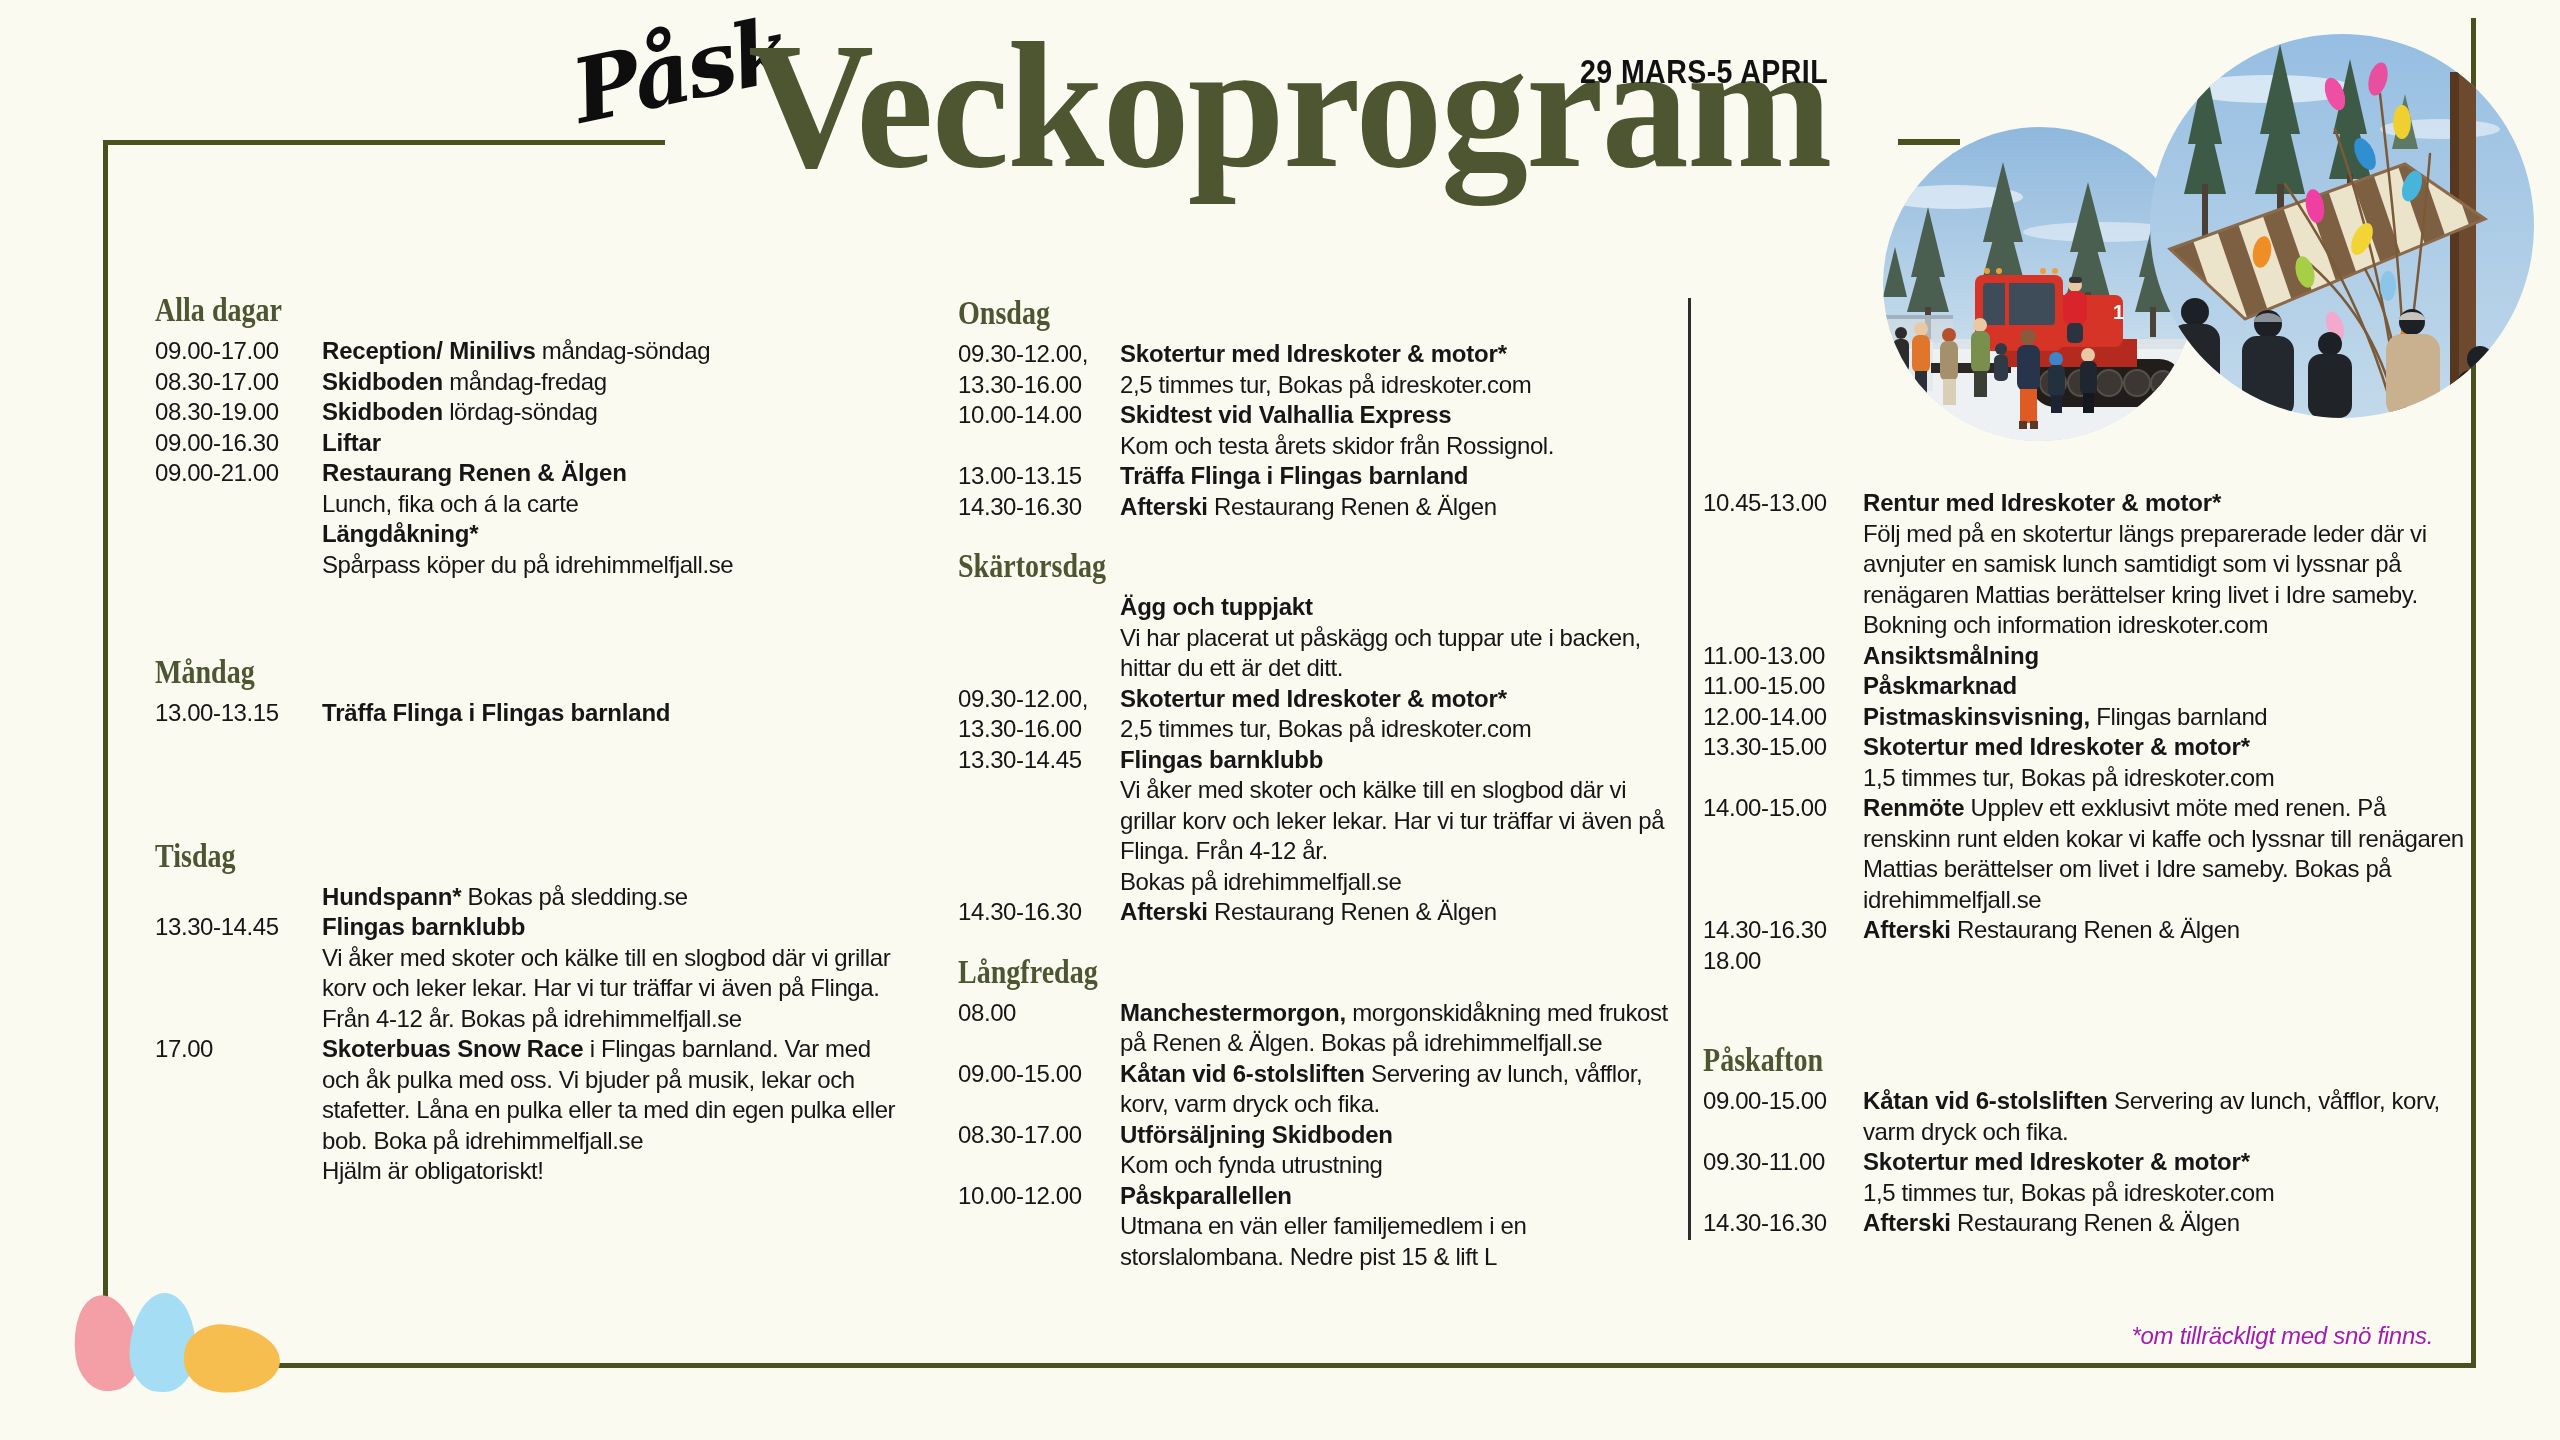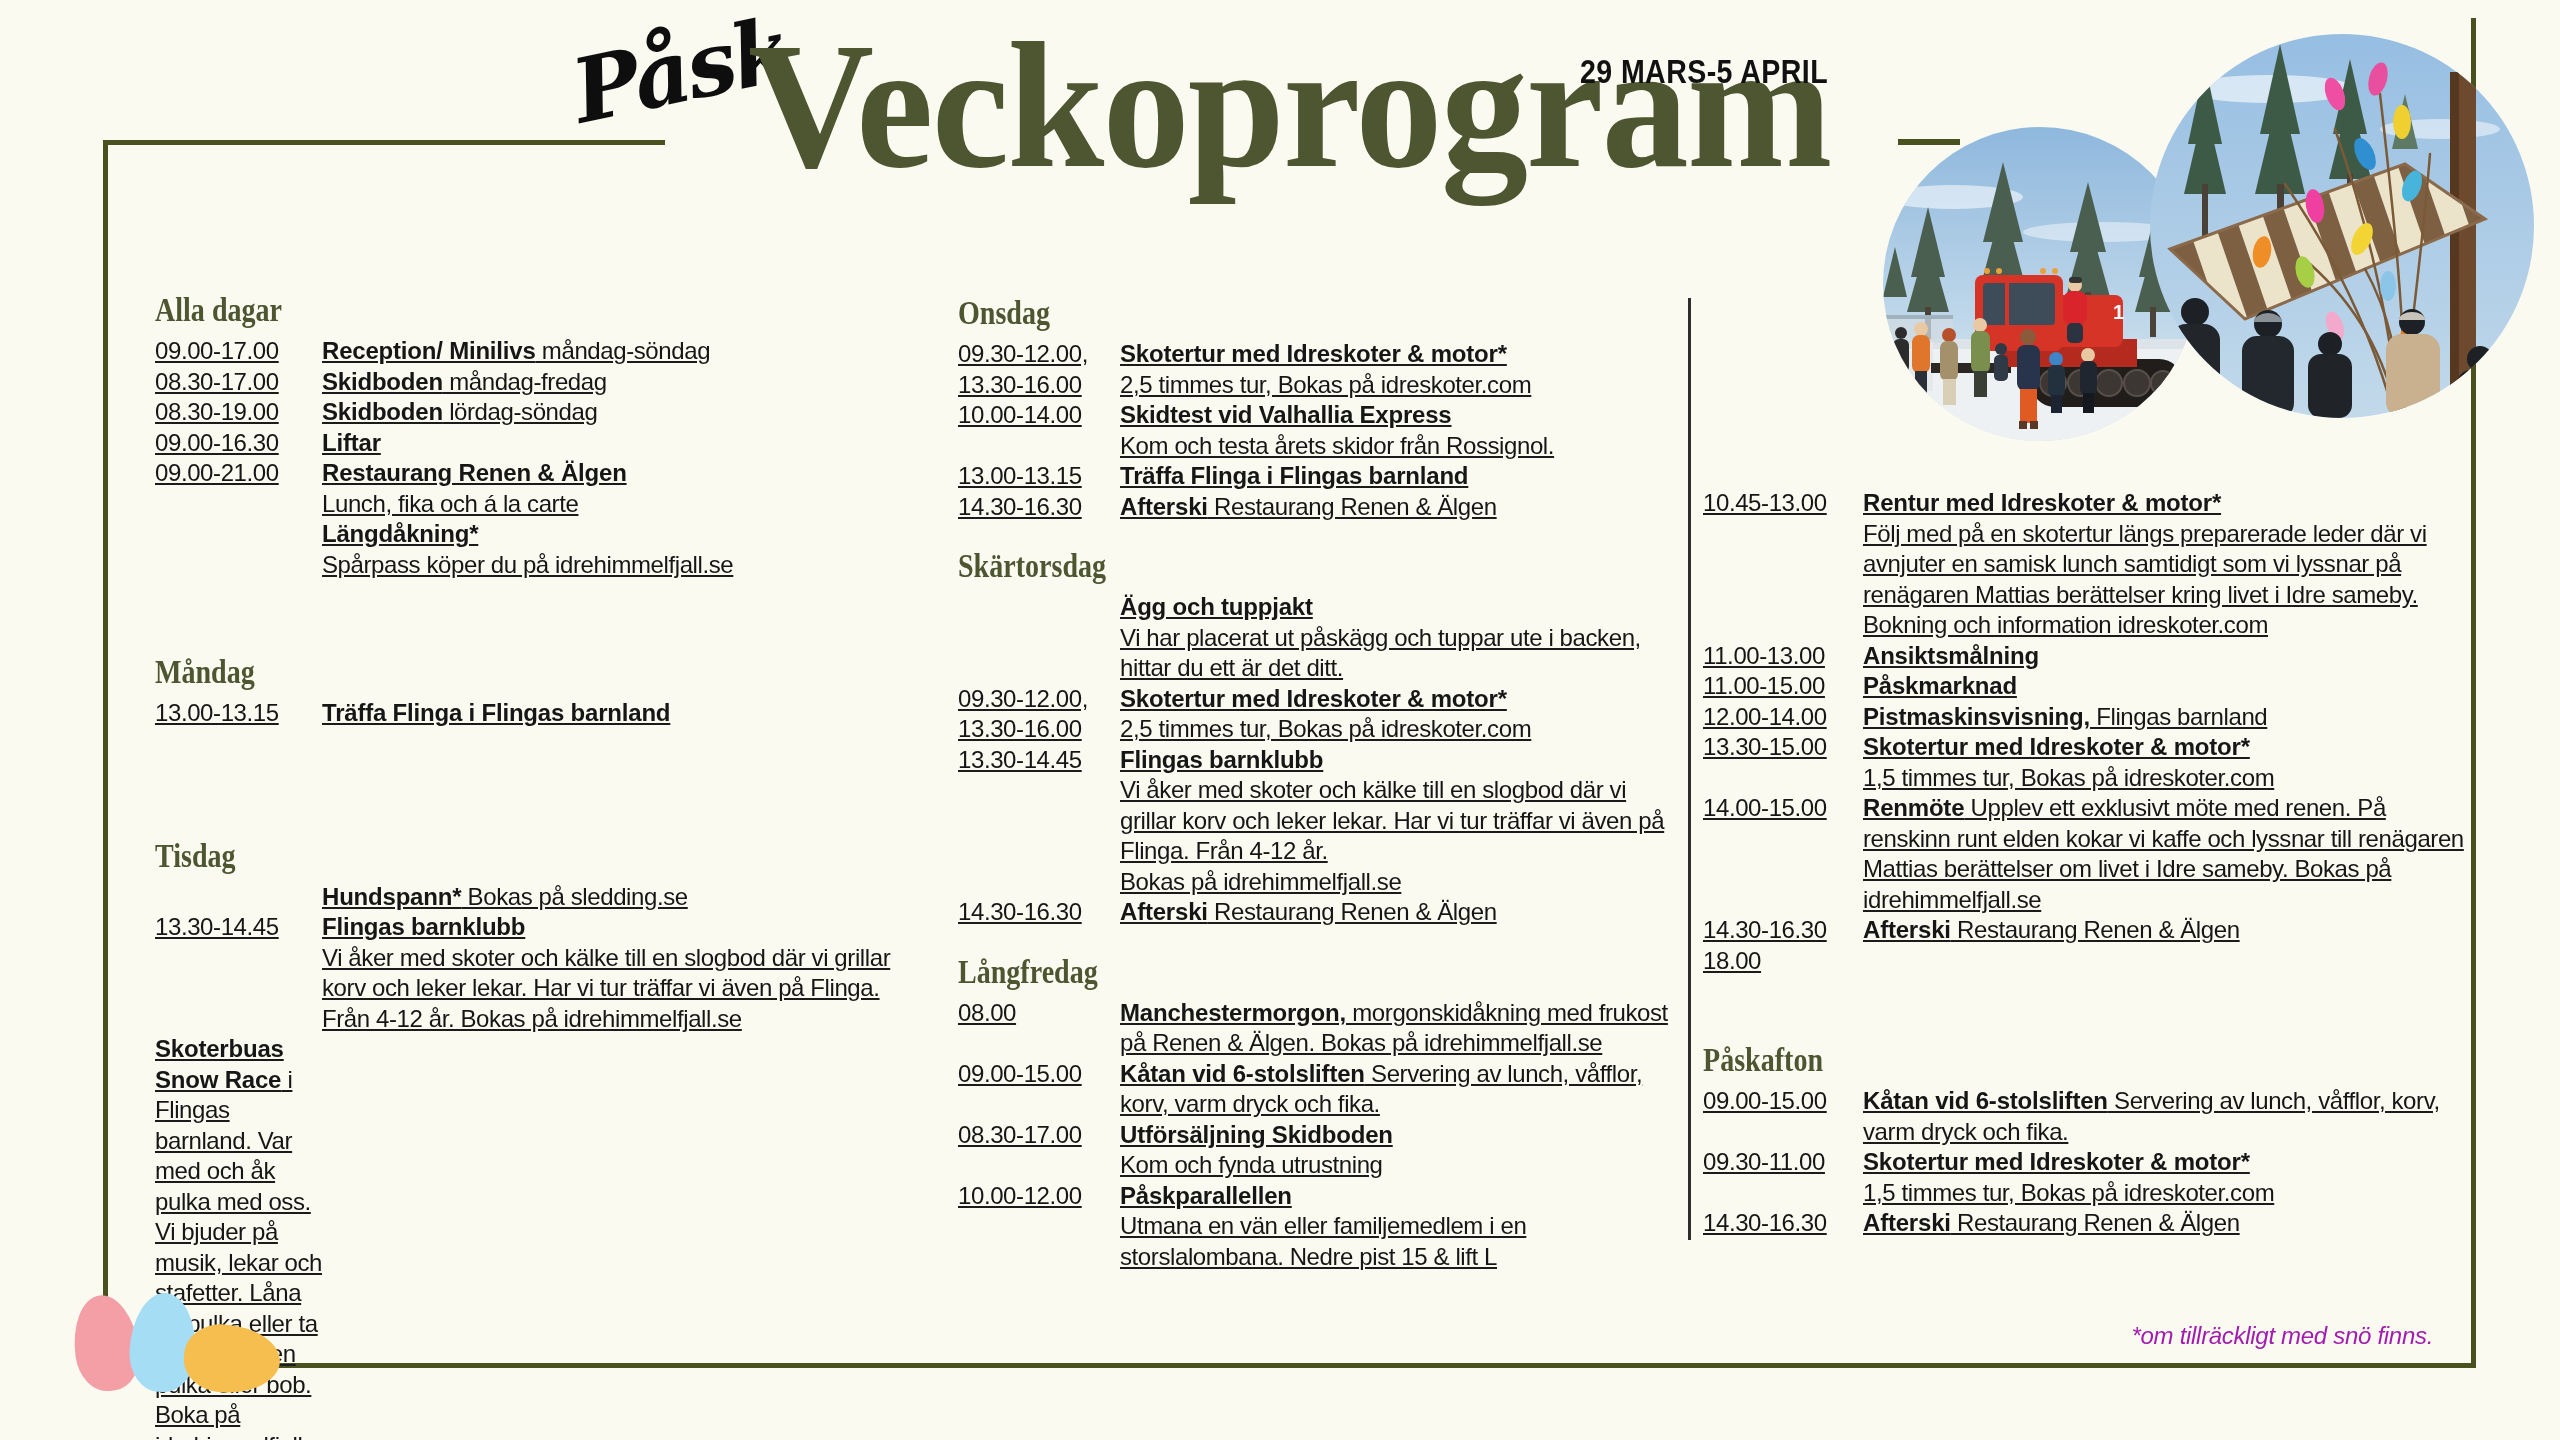--- a/index.html
+++ b/index.html
@@ -58,21 +58,21 @@
   .day-heading{
     font-family:"Liberation Serif",serif;font-weight:700;
     font-size:33px;line-height:40px;color:#4D5630;
     margin:0 0 6px 0;transform:scaleX(.85);transform-origin:left center;white-space:nowrap;
   }
   #col-left   section + section{margin-top:72px;}
   #col-left   section:nth-of-type(3){margin-top:107px;}
   #col-middle section + section{margin-top:24px;}
   #col-right  section + section{margin-top:64px;}
 
-  .row{display:grid;grid-template-columns:167px 1fr;text-decoration:underline;}
+  .row{display:grid;grid-template-columns:167px 1fr;}
   #col-middle .row{grid-template-columns:162px 1fr;}
   #col-right  .row{grid-template-columns:160px 1fr;}
   .time,.line{font-size:24px;line-height:30.5px;letter-spacing:-.4px;color:#161616;}
   .time{white-space:nowrap;}
   .b{font-weight:700;letter-spacing:-.2px;}
 
   
   .footnote{
     position:absolute;right:127px;top:1322px;z-index:4;
     font-size:24px;font-style:italic;color:#a21caf;letter-spacing:-.3px;
@@ -341,20 +341,23 @@
       <div class="row">
         <div class="time">
           <div>13.30-14.45</div>
         </div>
         <div class="content">
           <div class="line"><span class="b">Flingas barnklubb</span></div>
           <div class="line">Vi åker med skoter och kälke till en slogbod där vi grillar korv och leker lekar. Har vi tur träffar vi även på Flinga. Från 4-12 år. Bokas på idrehimmelfjall.se</div>
         </div>
       </div>
       <div class="row">
+        <div class="time">
+          <div>17.00</div>
+        </div>
         <div class="content">
           <div class="line"><span class="b">Skoterbuas Snow Race</span> i Flingas barnland. Var med och åk pulka med oss. Vi bjuder på musik, lekar och stafetter. Låna en pulka eller ta med din egen pulka eller bob. Boka på idrehimmelfjall.se</div>
           <div class="line">Hjälm är obligatoriskt!</div>
         </div>
       </div>
     </section>
   </div>
 <div class="column" id="col-middle">
     <section>
       <div class="day-heading">Onsdag</div>

